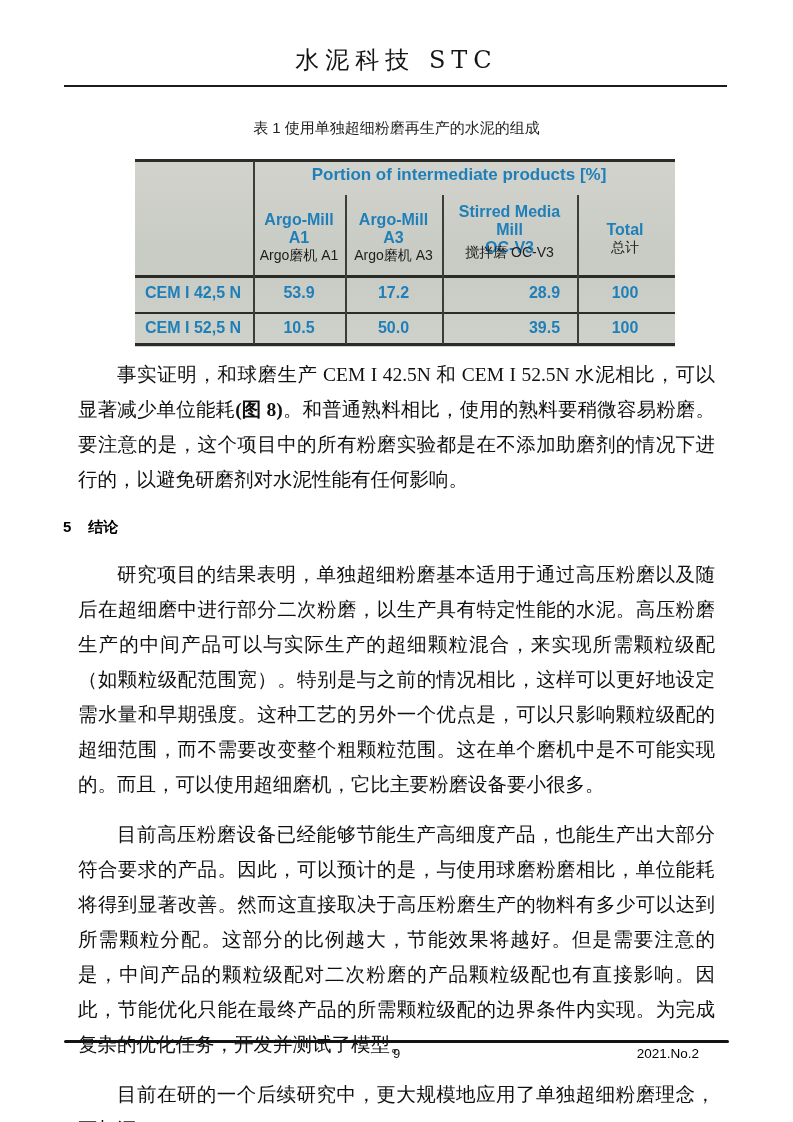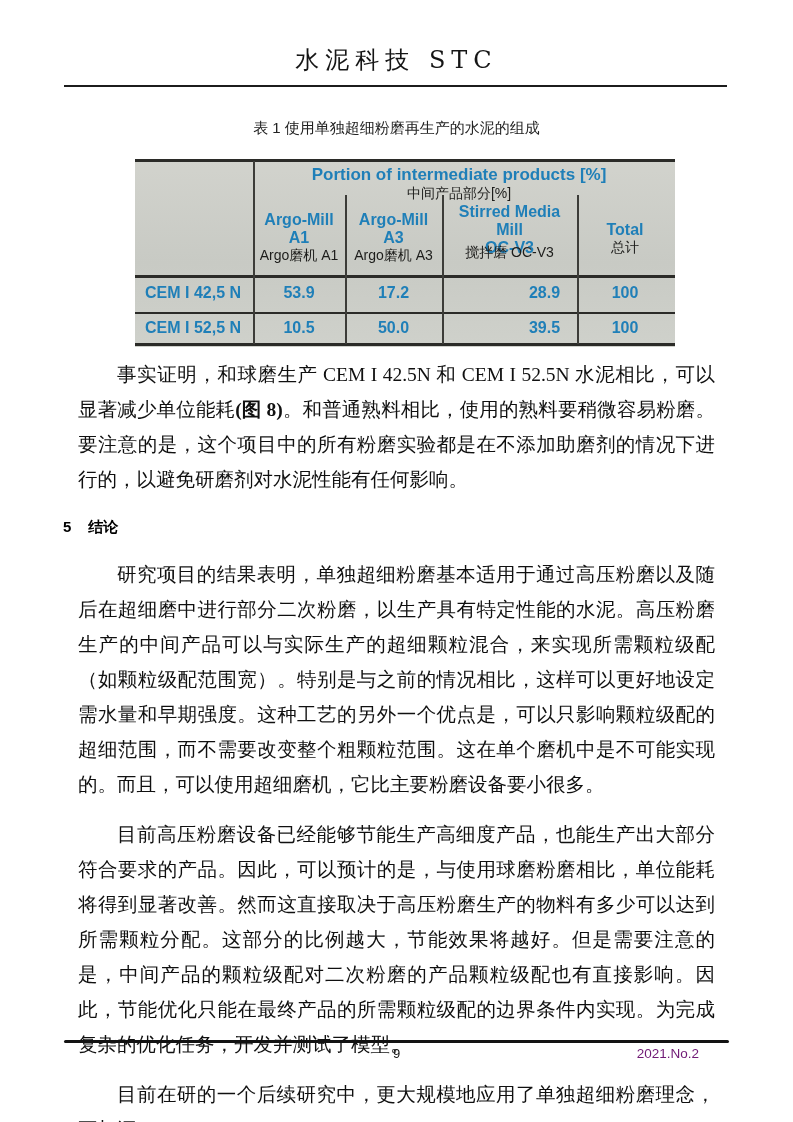--- a/index.html
+++ b/index.html
@@ -93,21 +93,21 @@
   .footer-rule{
     position:absolute;left:64px;top:1040px;width:665px;height:3px;
     background:#131313;border-radius:2px;
   }
   .footer-page{
     position:absolute;top:1046px;left:0;width:793px;text-align:center;
     font-family:"Liberation Sans", sans-serif;font-size:13px;color:#111;
   }
   .footer-issue{
     position:absolute;top:1046px;right:94px;
-    font-family:"Liberation Sans", sans-serif;font-size:13.5px;color:#701a75;
+    font-family:"Liberation Sans", sans-serif;font-size:13.5px;color:#000000;
   }
 </style>
 </head>
 <body>
 
 <div class="page-header">水泥科技 STC</div>
 <div class="header-rule"></div>
 
 <div class="table-caption">表 1 使用单独超细粉磨再生产的水泥的组成</div>
 
@@ -115,21 +115,20 @@
   <div class="h-line h-top"></div>
   <div class="h-line h-head"></div>
   <div class="h-line h-rowsep"></div>
   <div class="h-line h-bottom"></div>
   <div class="v-line v1"></div>
   <div class="v-line v2"></div>
   <div class="v-line v3"></div>
   <div class="v-line v4"></div>
 
   <div class="group-en">Portion of intermediate products [%]</div>
-  <div class="group-zh">中间产品部分[%]</div>
 
   <div class="colhead ch-a1">
     <span class="en">Argo-Mill
 A1</span>
     <span class="zh">Argo磨机 A1</span>
   </div>
   <div class="colhead ch-a3">
     <span class="en">Argo-Mill
 A3</span>
     <span class="zh">Argo磨机 A3</span>

